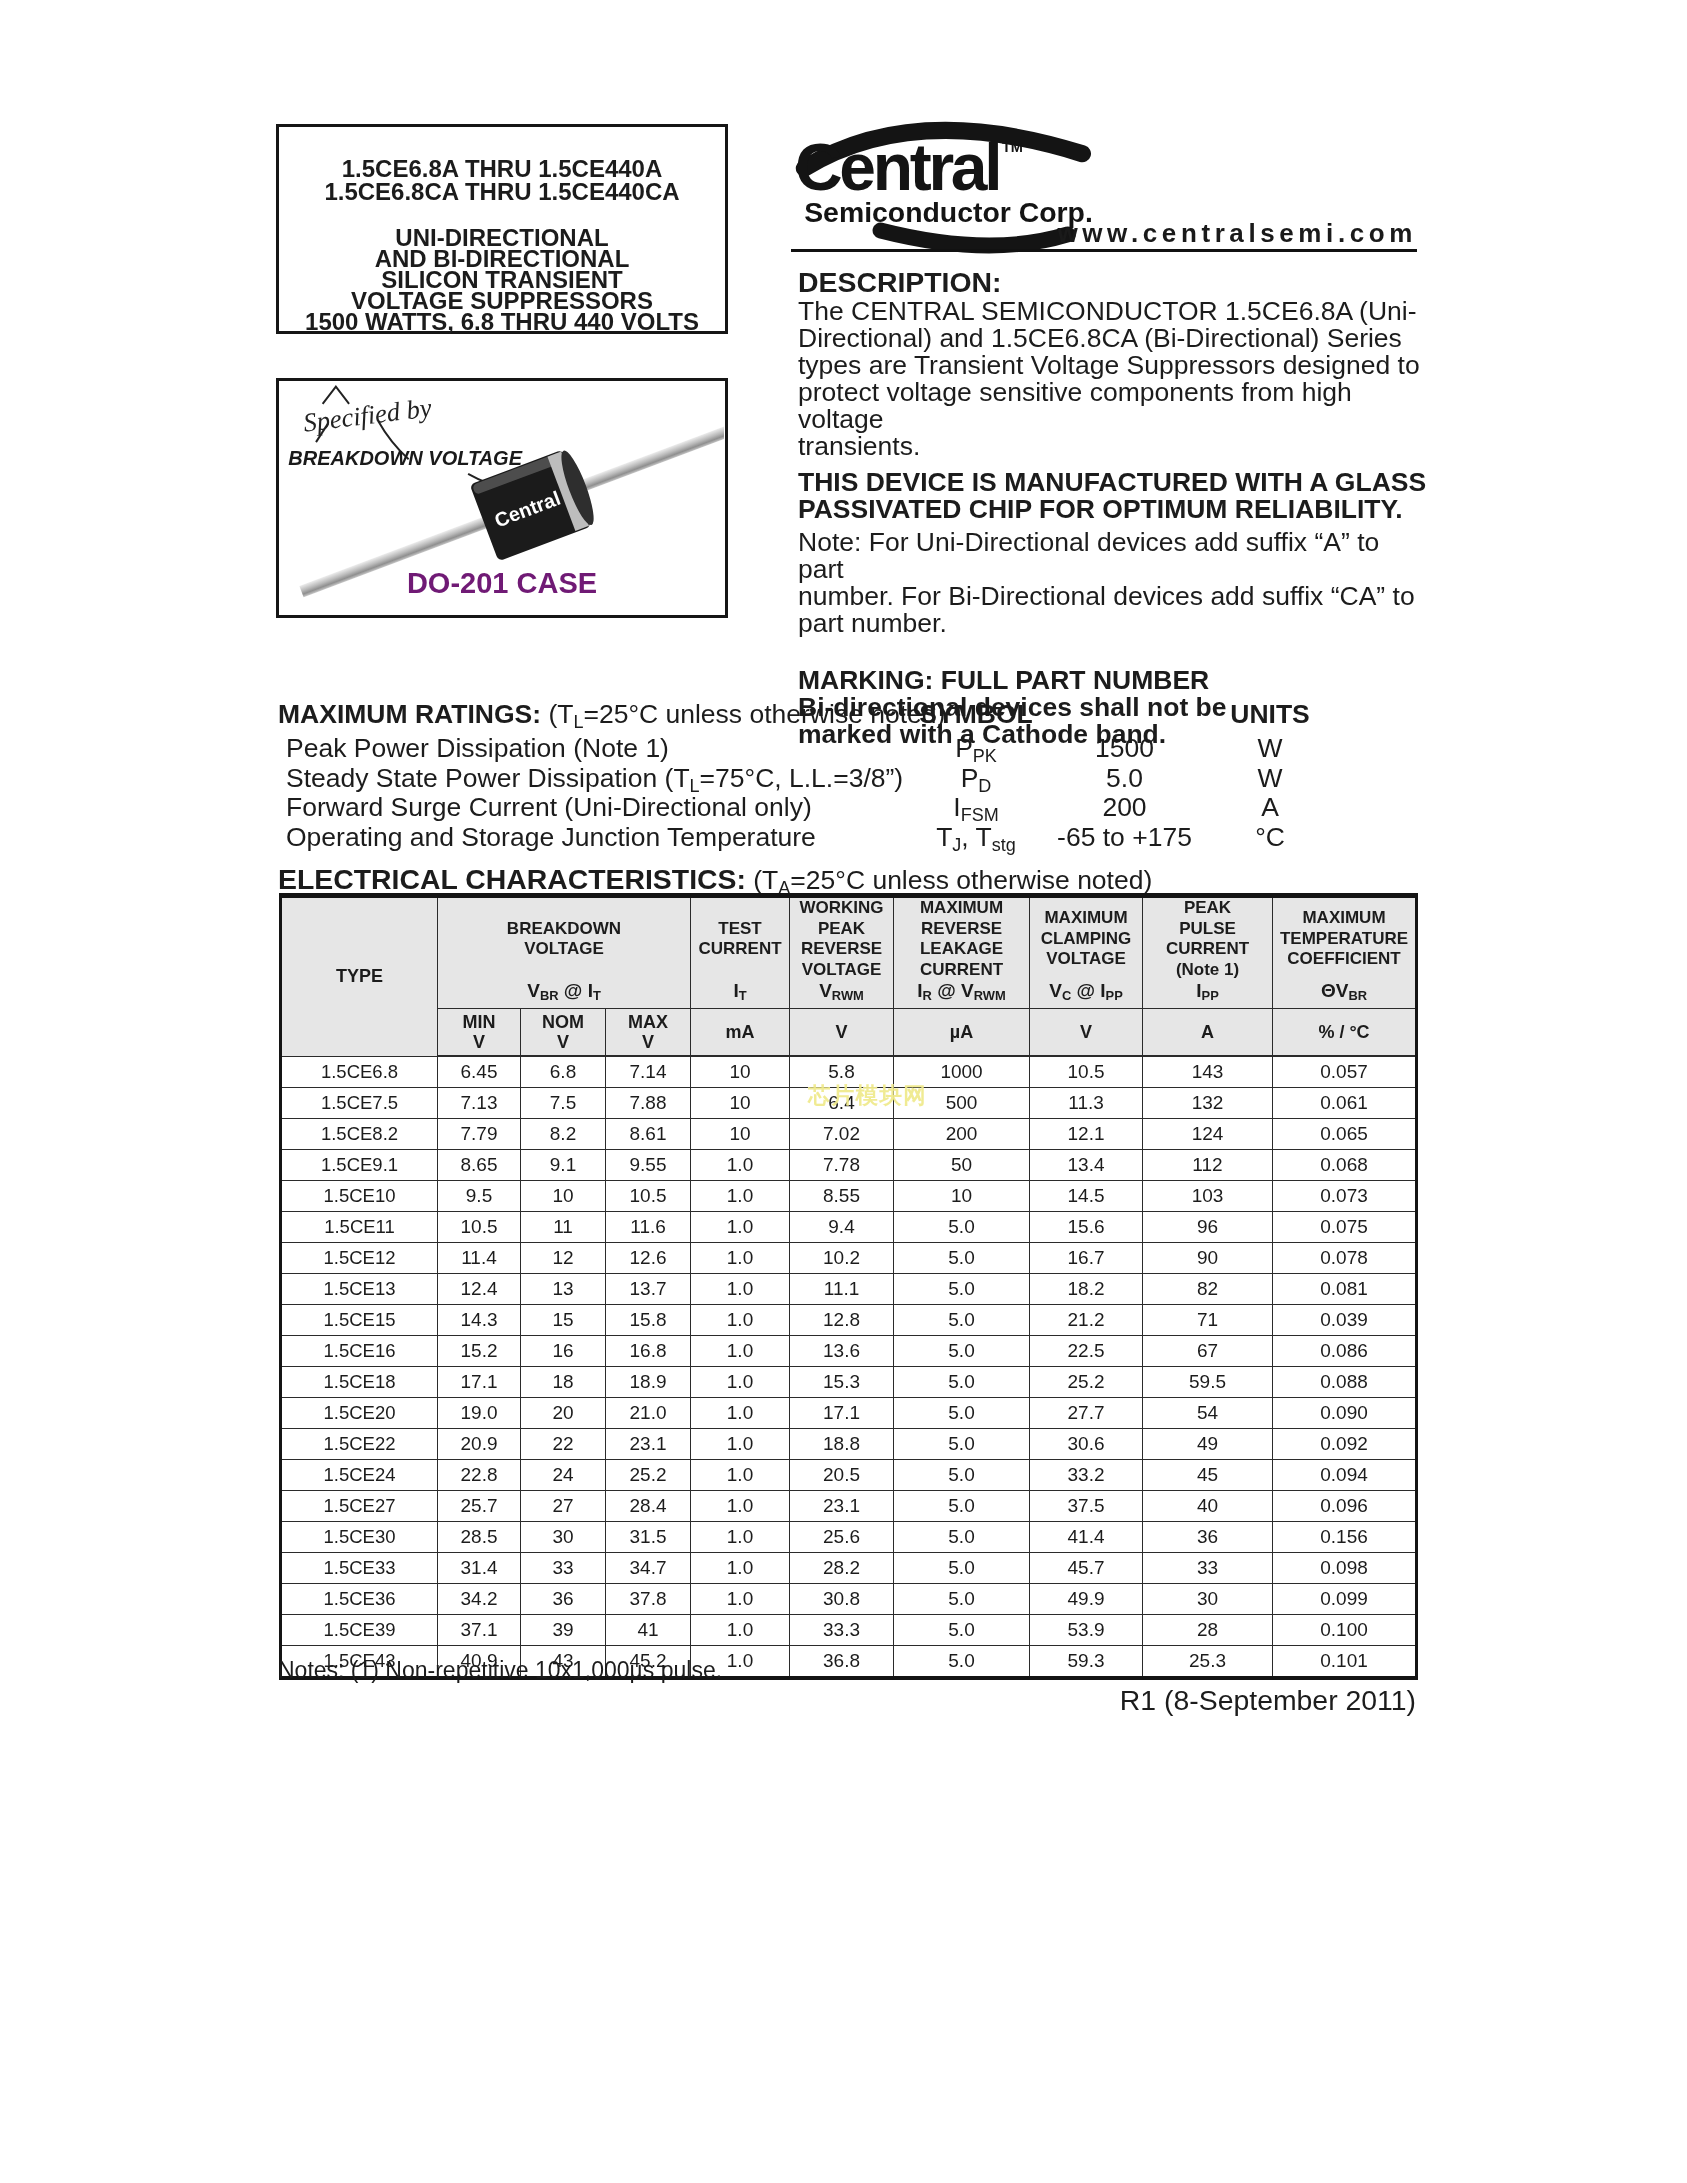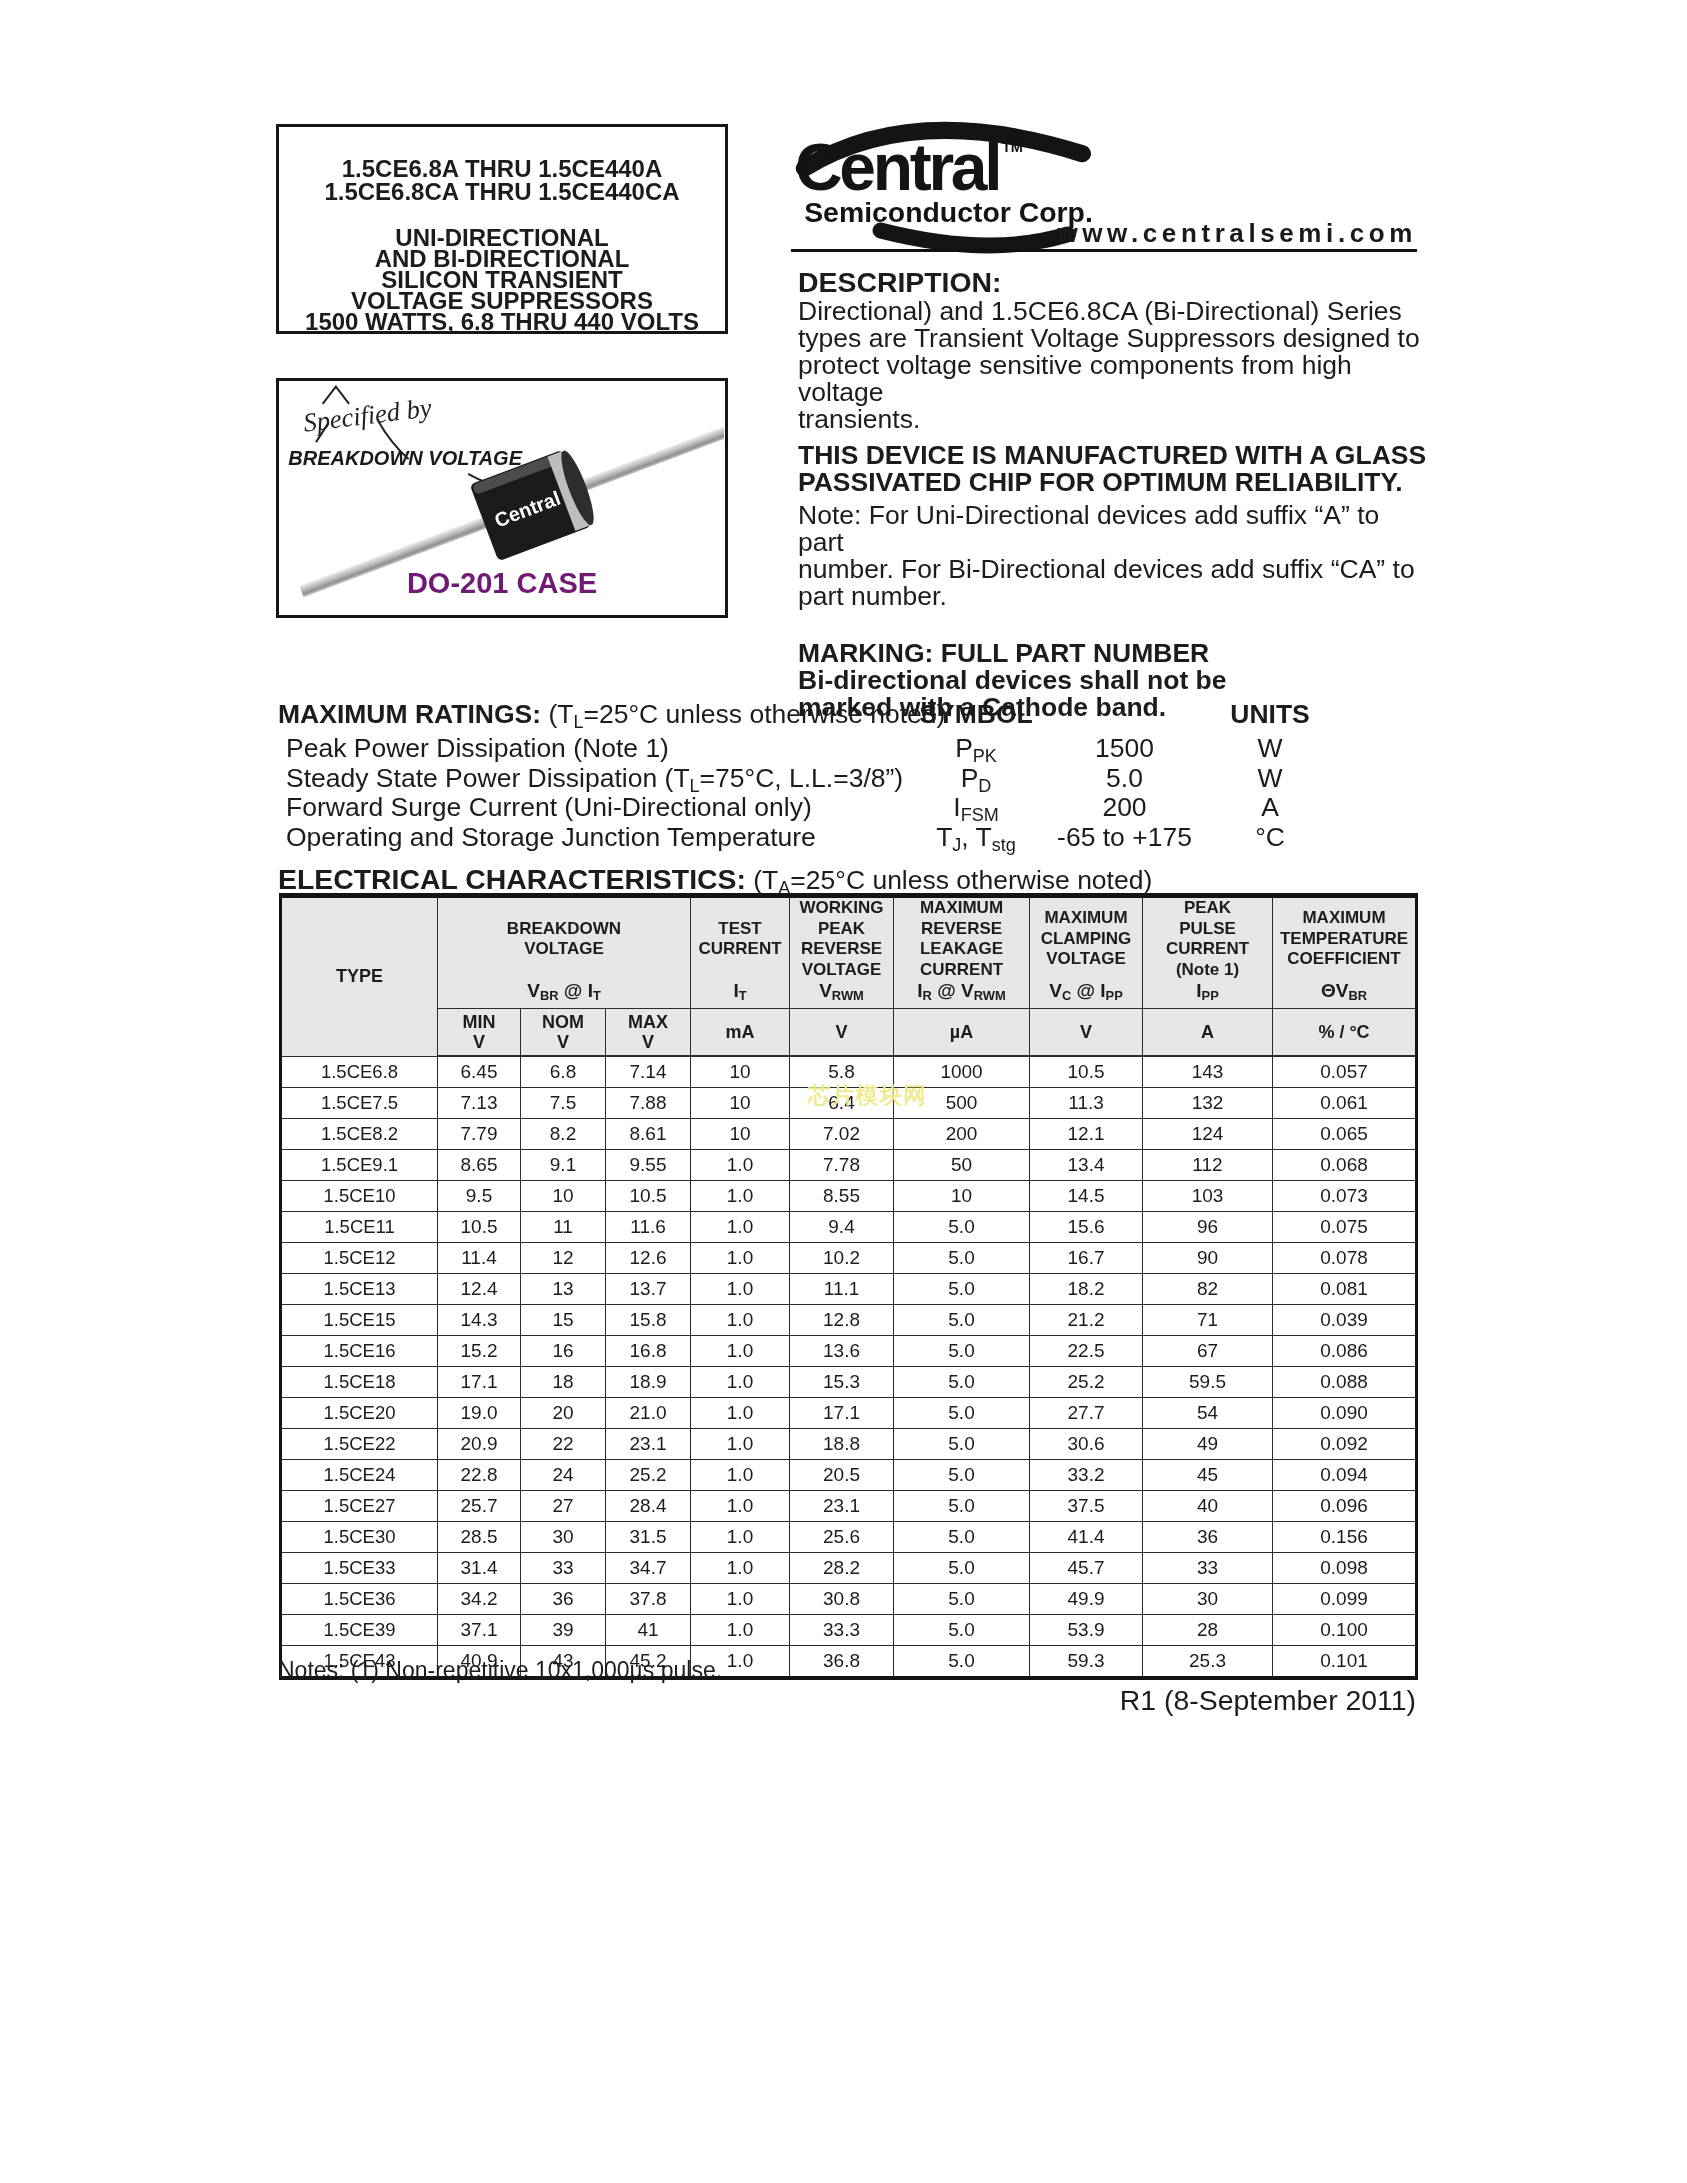--- a/index.html
+++ b/index.html
@@ -134,20 +134,21 @@
     <div class="brand"><span>Central</span><span class="tm">TM</span></div>
     <div class="brand-sub">Semiconductor Corp.</div>
   </div>
 
   <div id="website">www.centralsemi.com</div>
   <div id="header-rule"></div>
 
   <div id="right-col">
     <div class="desc-h">DESCRIPTION:</div>
     <div class="para">
+        <div class="ln">The CENTRAL SEMICONDUCTOR 1.5CE6.8A (Uni-</div>
         <div class="ln">Directional) and 1.5CE6.8CA (Bi-Directional) Series</div>
         <div class="ln">types are Transient Voltage Suppressors designed to</div>
         <div class="ln">protect voltage sensitive components from high voltage</div>
         <div class="ln">transients.</div>
       </div>
     <div class="claim">
         <div class="ln">THIS DEVICE IS MANUFACTURED WITH A GLASS</div>
         <div class="ln">PASSIVATED CHIP FOR OPTIMUM RELIABILITY.</div>
       </div>
     <div class="note">

